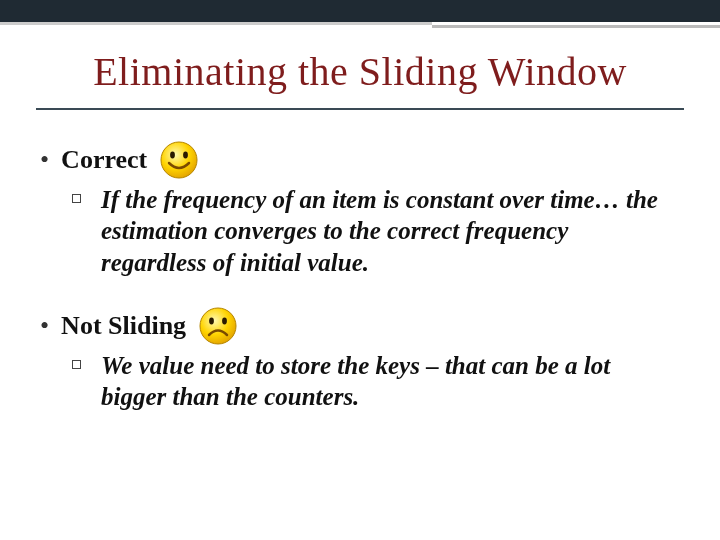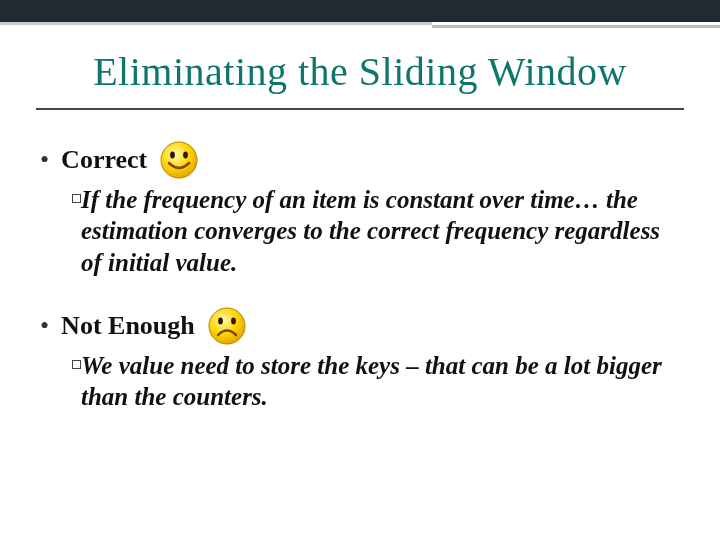--- a/index.html
+++ b/index.html
@@ -39,21 +39,21 @@
     background: #bbb;
   }
   .title {
     position: absolute;
     top: 48px;
     left: 0;
     width: 100%;
     text-align: center;
     font-size: 40px;
     font-weight: normal;
-    color: #0f766e;
+    color: #7f1d1d;
     letter-spacing: 0.5px;
   }
   .title-underline {
     position: absolute;
     top: 108px;
     left: 36px;
     right: 36px;
     height: 2px;
     background: #3a4a55;
   }
@@ -82,21 +82,21 @@
     font-weight: bold;
   }
   .smiley, .frown {
     width: 40px;
     height: 40px;
     display: inline-block;
   }
   .sub {
     display: flex;
     align-items: flex-start;
-    gap: 0;
+    gap: 20px;
     padding-left: 32px;
     font-size: 25px;
     font-style: italic;
     font-weight: bold;
     color: #111;
     line-height: 1.25;
   }
   .sub-bullet {
     flex: 0 0 auto;
     width: 9px;
@@ -142,21 +142,21 @@
     </div>
     <div class="sub">
       <span class="sub-bullet"></span>
       <span>If the frequency of an item is constant over time… the estimation converges to the correct frequency regardless of initial value.</span>
     </div>
   </div>
 
   <div class="point">
     <div class="point-header">
       <span class="point-bullet">•</span>
-      <span class="point-label">Not Enough</span>
+      <span class="point-label">Not Sliding</span>
       <span class="frown">
         <svg viewBox="0 0 40 40">
           <defs>
             <radialGradient id="g2" cx="40%" cy="35%" r="65%">
               <stop offset="0%" stop-color="#fff9b0"></stop>
               <stop offset="60%" stop-color="#ffd400"></stop>
               <stop offset="100%" stop-color="#e6a800"></stop>
             </radialGradient>
           </defs>
           <circle cx="20" cy="20" r="18" fill="url(#g2)" stroke="#b58500" stroke-width="1"></circle>

